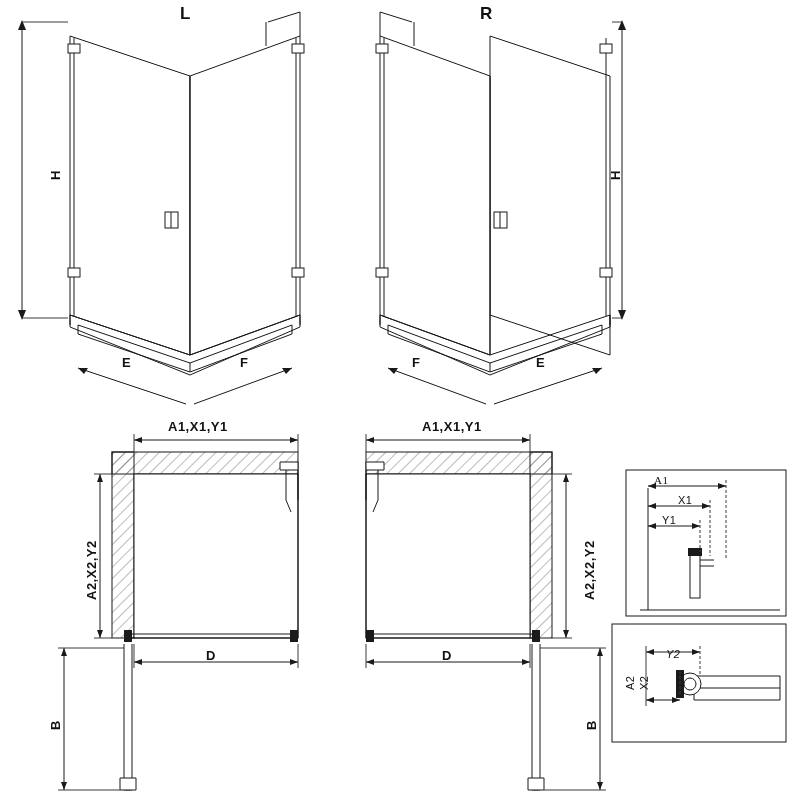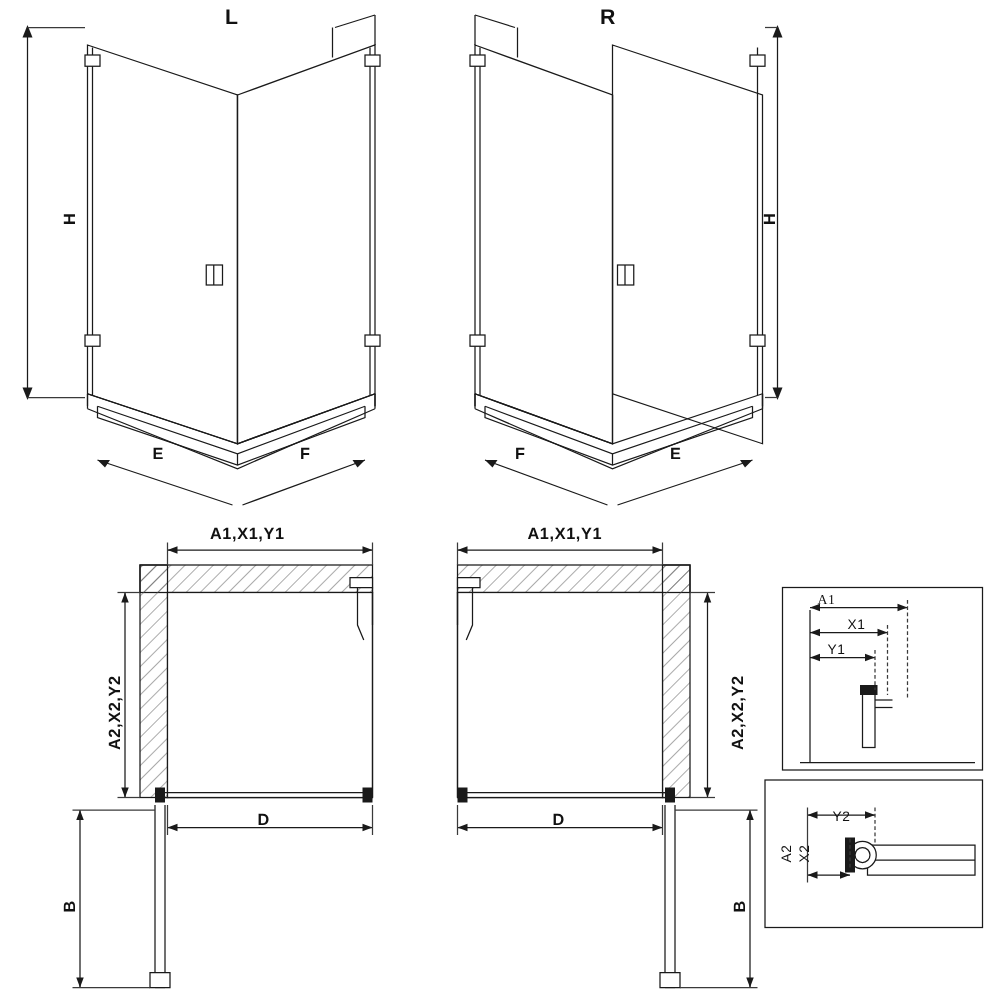--- a/index.html
+++ b/index.html
@@ -295,15 +295,15 @@
   <div class="lbl small" style="left:654px; top:474px;font-family:Liberation Serif, serif;">A1</div>
 
   <div class="lbl small" style="left:662px; top:494px;margin-left:16px;">X1</div>
 
   <div class="lbl small" style="left:662px; top:514px;text-align:center;">Y1</div>
 
   <div class="lbl small vert" style="left:624px; top:690px;">A2</div>
 
   <div class="lbl small vert" style="left:638px; top:690px;">X2</div>
 
-  <div class="lbl small" style="left:666px; top:648px;">Y2</div>
+  <div class="lbl small" style="left:666px; top:648px;font-style:italic;">Y2</div>
 
 </div>
 
 </body></html>

